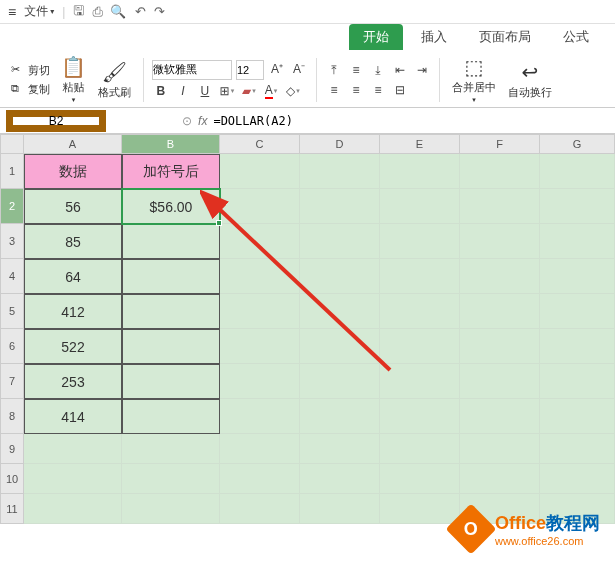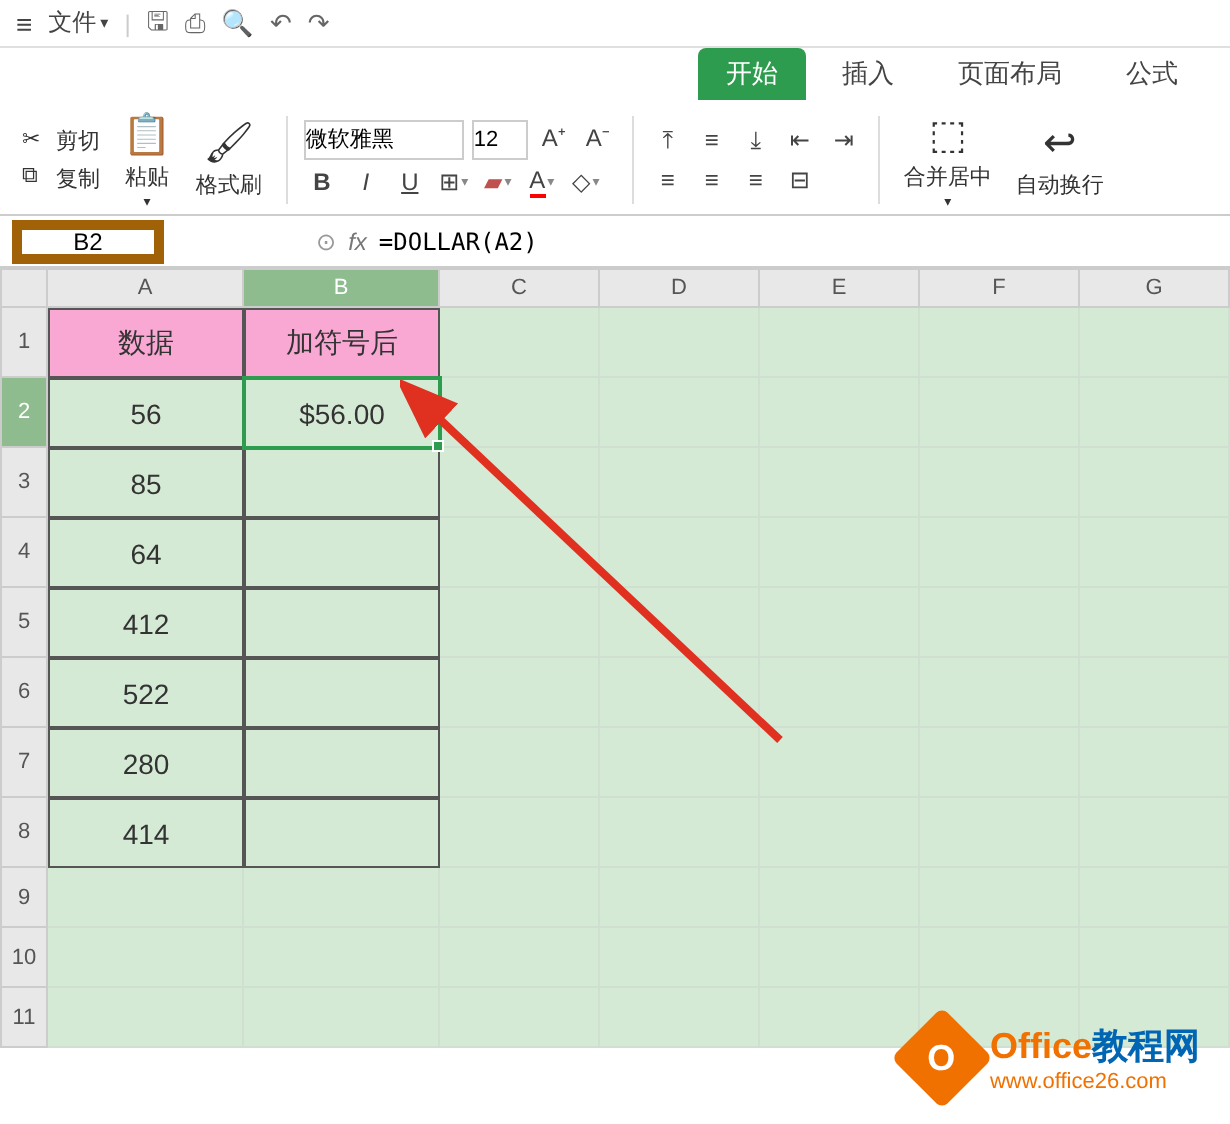--- a/index.html
+++ b/index.html
@@ -25,21 +25,21 @@
     .vdiv { width: 1px; height: 44px; background: #ddd; margin: 0 4px; }
     .font-sel { display: flex; gap: 4px; }
     .font-sel select, .font-sel input { font-size: 11px; height: 20px; border: 1px solid #ccc; }
     .fontname { width: 80px; }
     .fontsize { width: 28px; }
     .toolbar-row { display: flex; gap: 4px; align-items: center; }
     .tb-ico { width: 18px; height: 18px; display: inline-flex; align-items: center; justify-content: center; font-size: 12px; color: #444; }
     .tb-ico.drop::after { content: "▾"; font-size: 7px; margin-left: 1px; color: #888; }
     
     .formulabar { height: 26px; display: flex; align-items: center; border-bottom: 1px solid #ccc; font-size: 12px; }
-    .namebox { width: 76px; height: 22px; border: 5px solid #a16207; margin: 0 6px; display: flex; align-items: center; justify-content: center; background: #fff; }
+    .namebox { width: 100px; height: 22px; border: 7px solid #a16207; margin: 0 6px; display: flex; align-items: center; justify-content: center; background: #fff; }
     .fxarea { display: flex; align-items: center; gap: 6px; padding-left: 70px;}
     .fx-ico { font-style: italic; color: #777; }
     .formula-input { font-family: monospace; font-size: 12px; border: none; outline: none; width: 300px; }
     
     .grid { position: relative; }
     .col-headers { display: flex; height: 20px; }
     .corner { width: 24px; border: 1px solid #ccc; background: #e8e8e8; }
     .col-h { border: 1px solid #ccc; border-left: none; background: #e8e8e8; display: flex; align-items: center; justify-content: center; font-size: 11px; color: #555; }
     .col-h.active { background: #8fbc8f; color: #fff; }
     .row { display: flex; }
@@ -249,21 +249,21 @@
     <div class="cell tblcell colB"></div>
     <div class="cell colC"></div>
       <div class="cell colD"></div>
       <div class="cell colE"></div>
       <div class="cell colF"></div>
       <div class="cell colG"></div>
   </div>
 
   <div class="row rowH">
       <div class="row-h">7</div>
-    <div class="cell tblcell colA">280</div>
+    <div class="cell tblcell colA">253</div>
     <div class="cell tblcell colB"></div>
     <div class="cell colC"></div>
       <div class="cell colD"></div>
       <div class="cell colE"></div>
       <div class="cell colF"></div>
       <div class="cell colG"></div>
   </div>
 
   <div class="row rowH">
       <div class="row-h">8</div>

